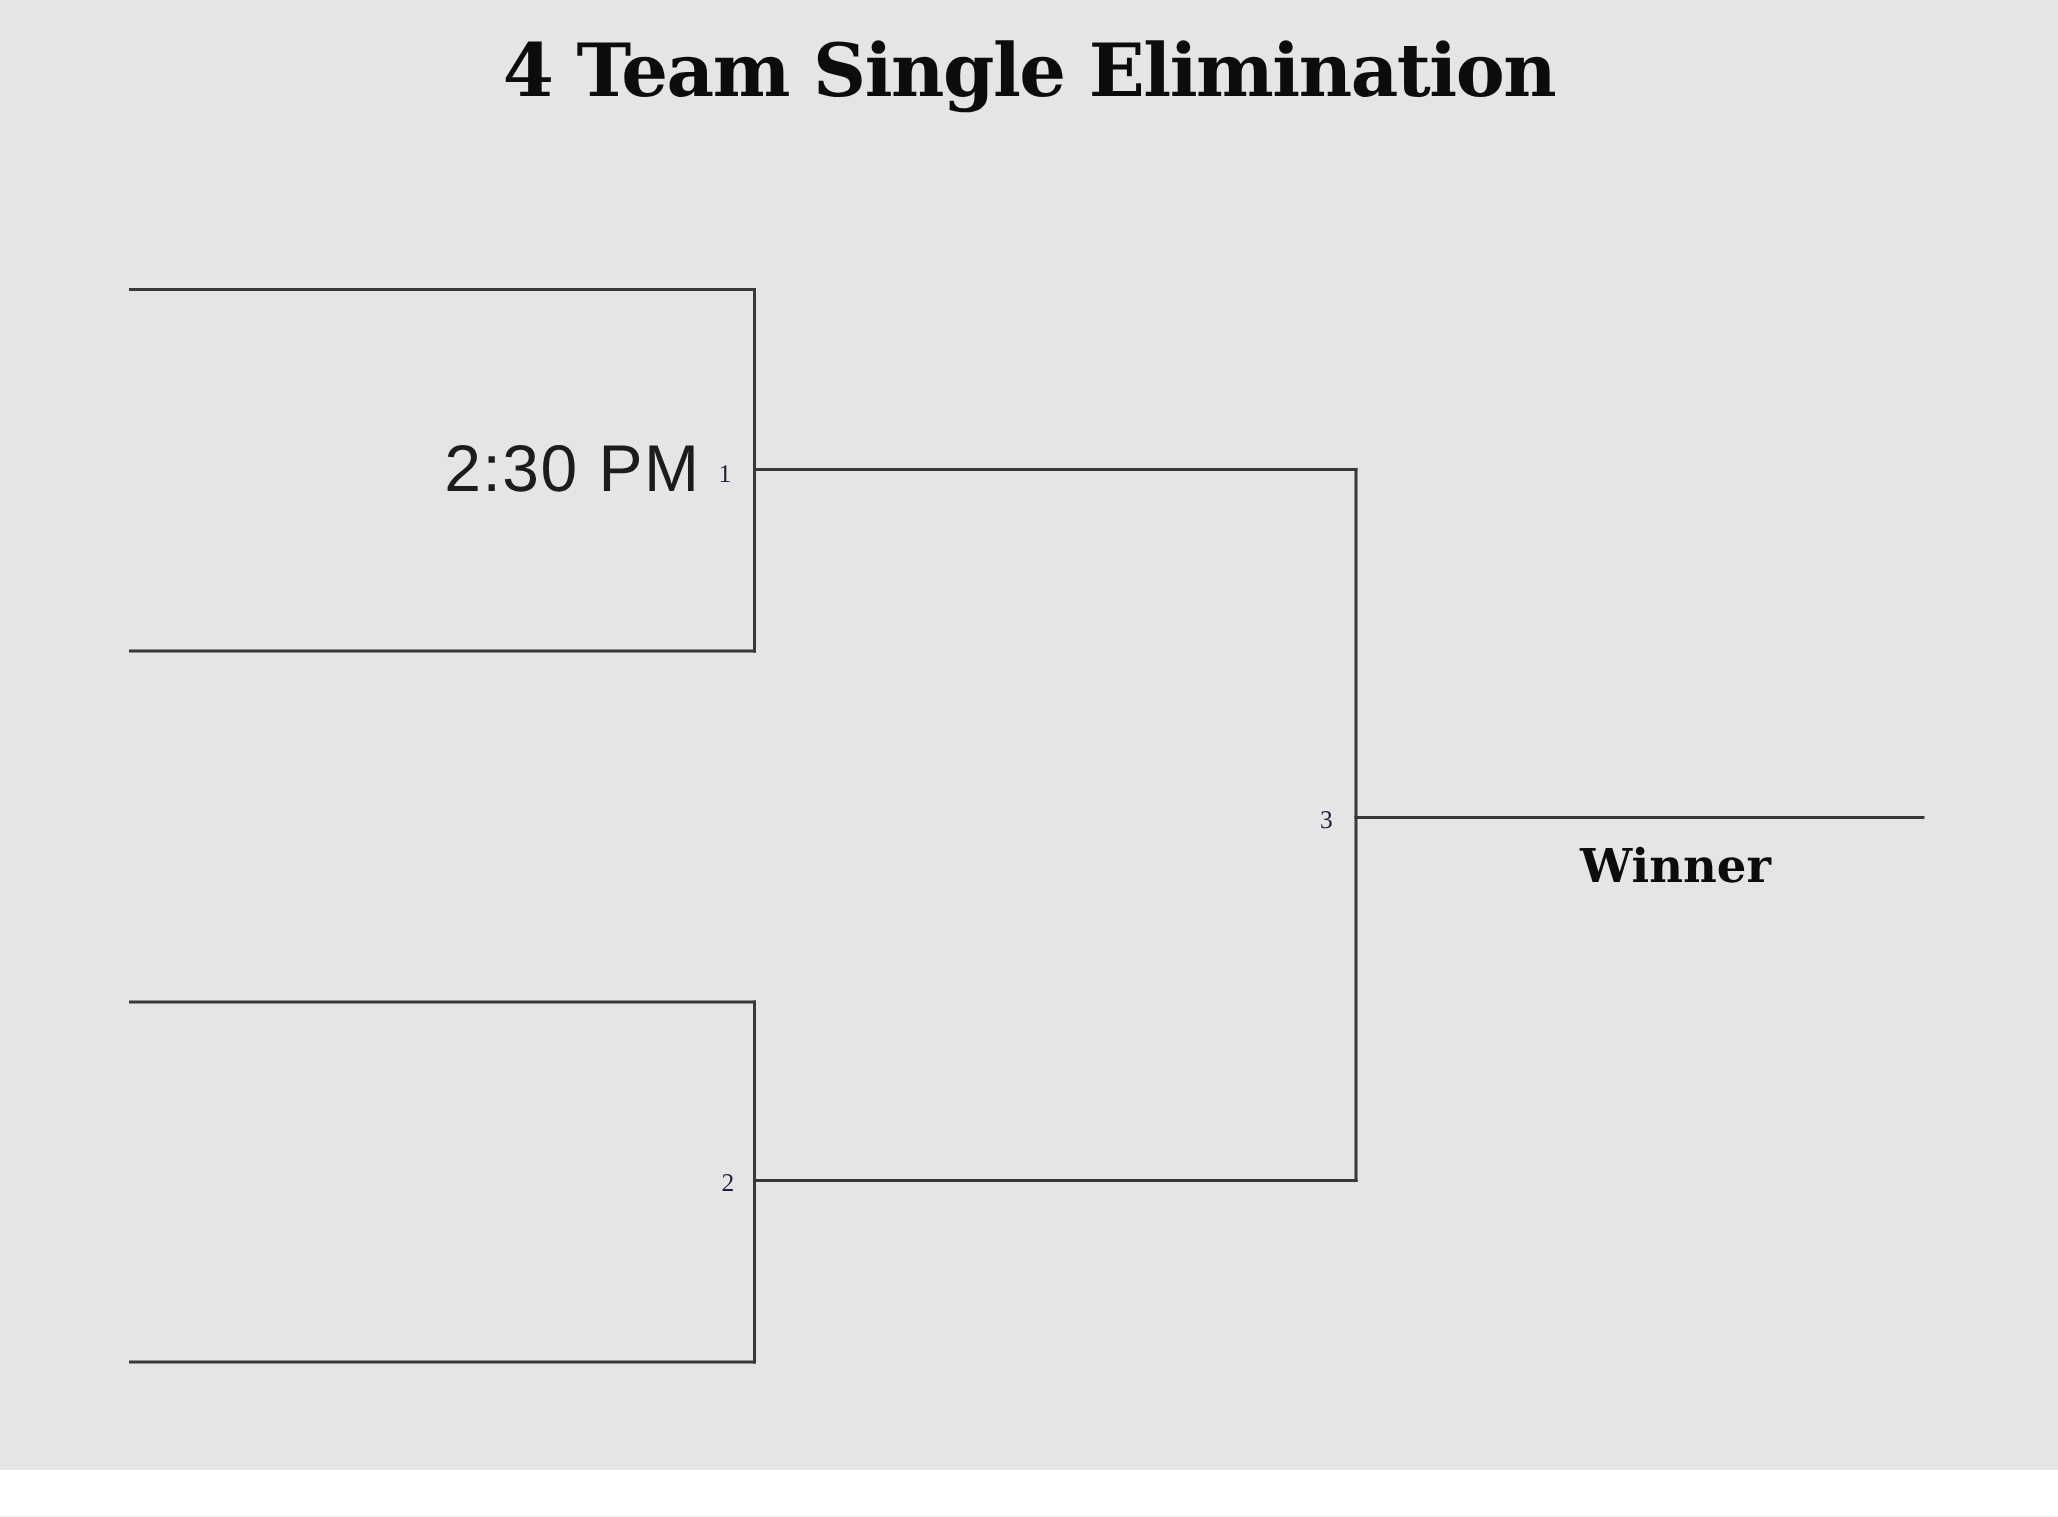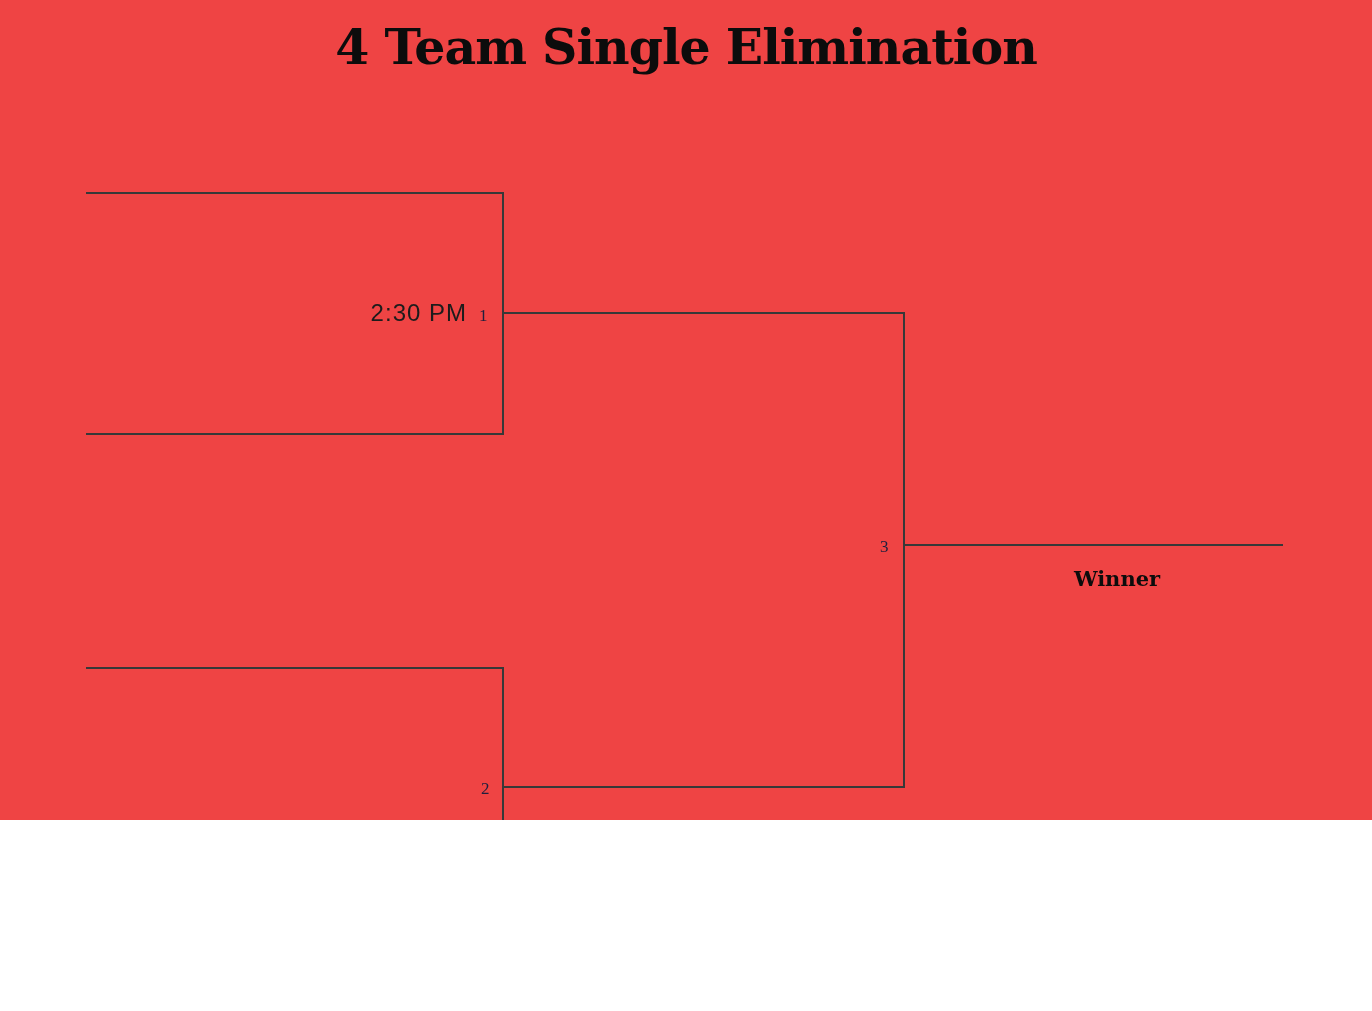--- a/index.html
+++ b/index.html
@@ -3,22 +3,22 @@
 <meta charset="utf-8">
 <style>
   html, body {
     margin: 0;
     padding: 0;
     background: #ffffff;
   }
   #canvas {
     position: relative;
     width: 1372px;
-    height: 820px;
-    background: #ef4444;
+    height: 980px;
+    background: #e5e5e5;
     overflow: hidden;
     font-family: "Liberation Sans", sans-serif;
   }
   .page-title {
     position: absolute;
     top: 18px;
     left: 0;
     width: 100%;
     text-align: center;
     font-family: "DejaVu Serif", "Liberation Serif", serif;
@@ -30,39 +30,39 @@
   .bline {
     position: absolute;
     background: #383838;
   }
   .hline { height: 2px; }
   .vline { width: 2px; }
   .match-time {
     position: absolute;
     transform: translateY(-50%);
     font-family: "Liberation Sans", "DejaVu Sans", sans-serif;
-    font-size: 24px;
+    font-size: 44px;
     font-weight: 400;
     letter-spacing: 1px;
     color: #1c1c1c;
     white-space: nowrap;
   }
   .game-num {
     position: absolute;
     transform: translateY(-50%);
     font-family: "Liberation Serif", "DejaVu Serif", serif;
     font-size: 17px;
     color: #1f1f3d;
   }
   .winner-label {
     position: absolute;
     transform: translate(-50%, -50%);
     font-family: "DejaVu Serif", "Liberation Serif", serif;
     font-weight: bold;
-    font-size: 21px;
+    font-size: 31px;
     color: #0c0c0c;
     white-space: nowrap;
   }
 </style>
 </head>
 <body>
 
 <div id="canvas">
 
   <div class="page-title">4 Team Single Elimination</div>

